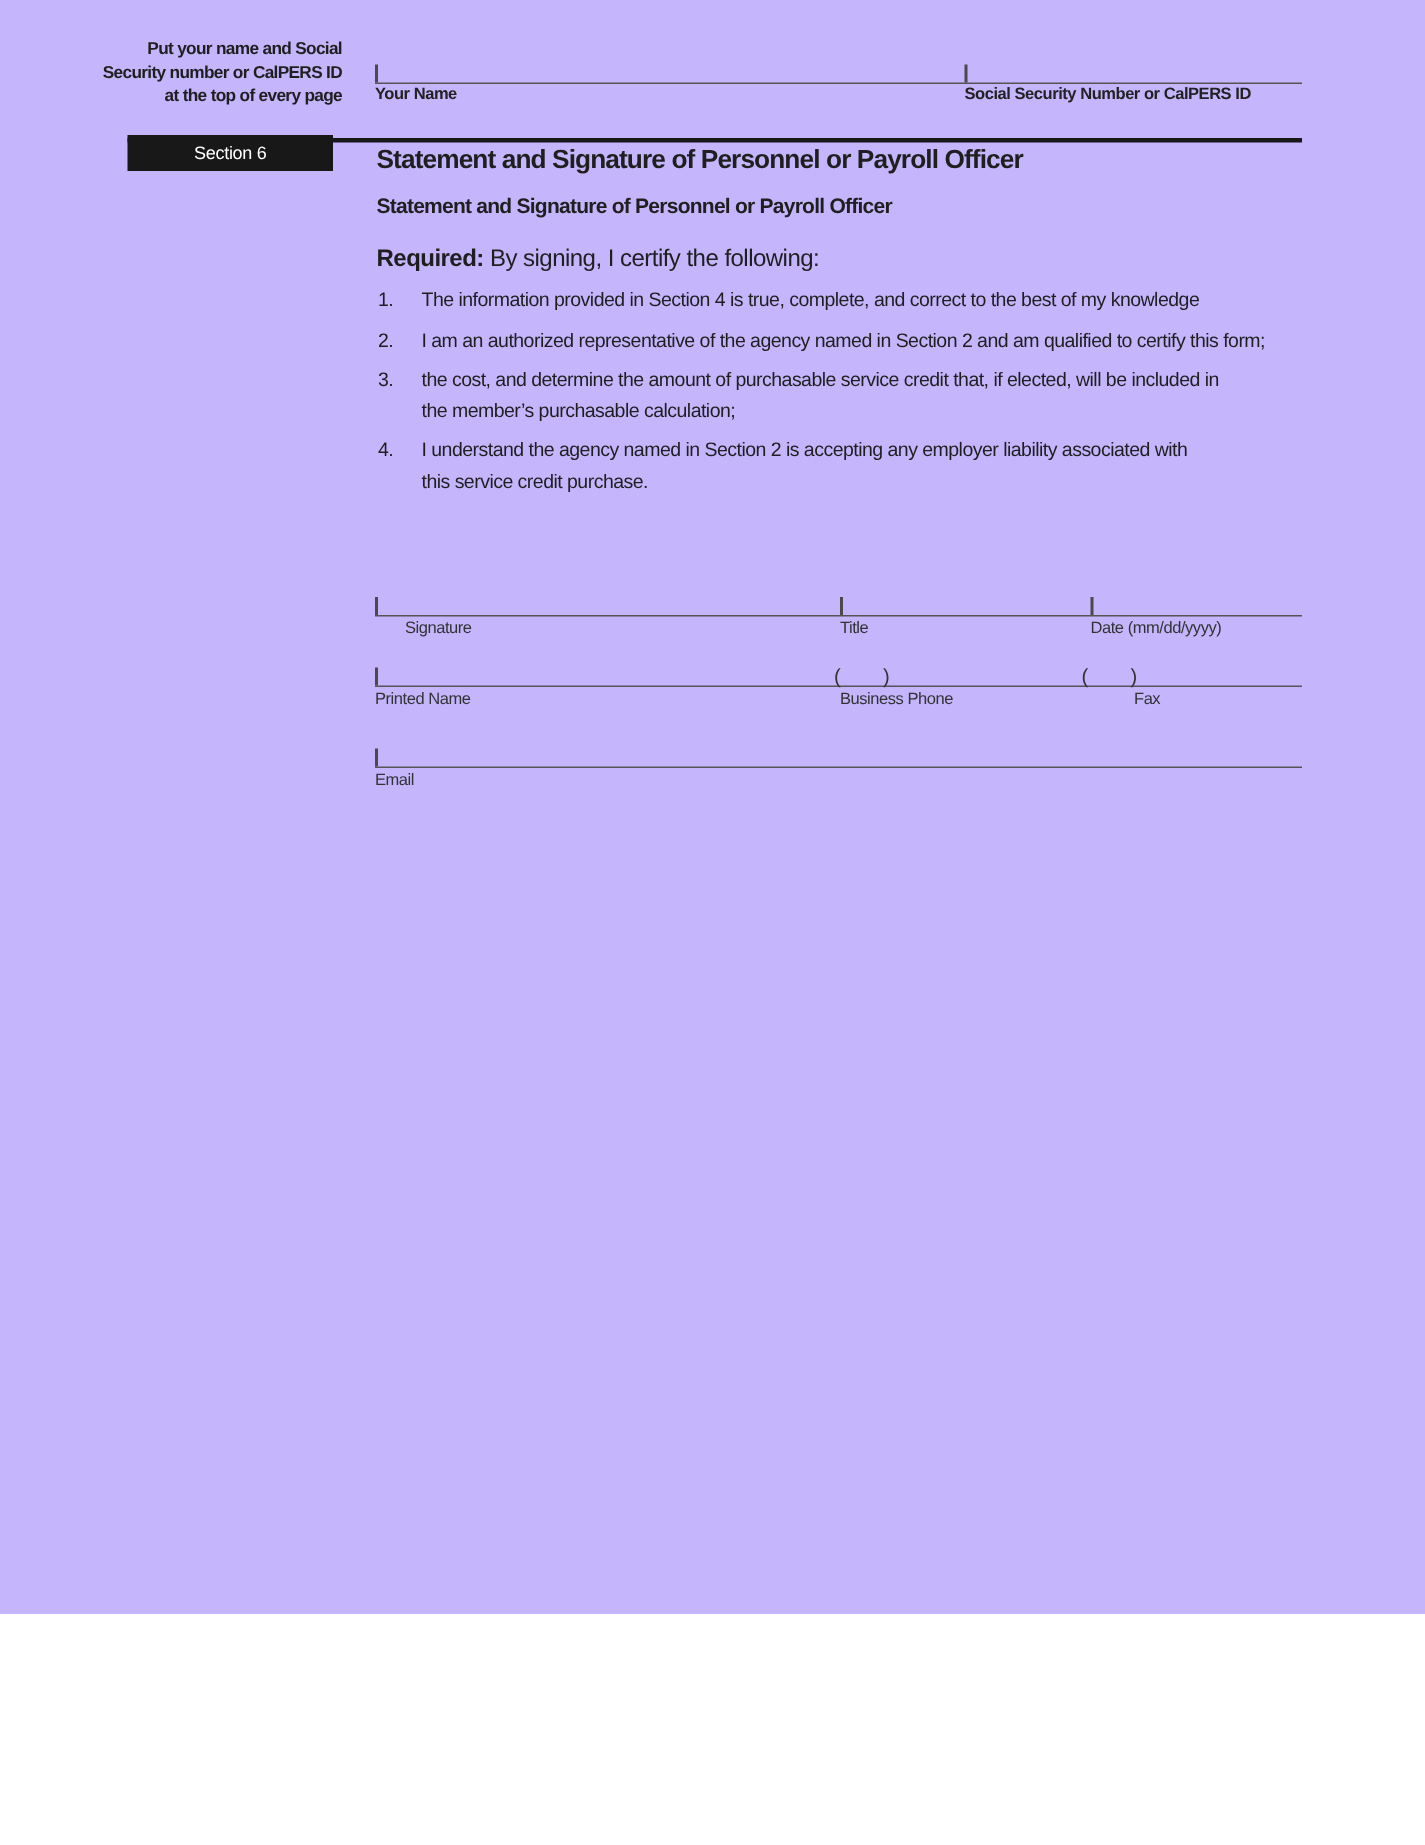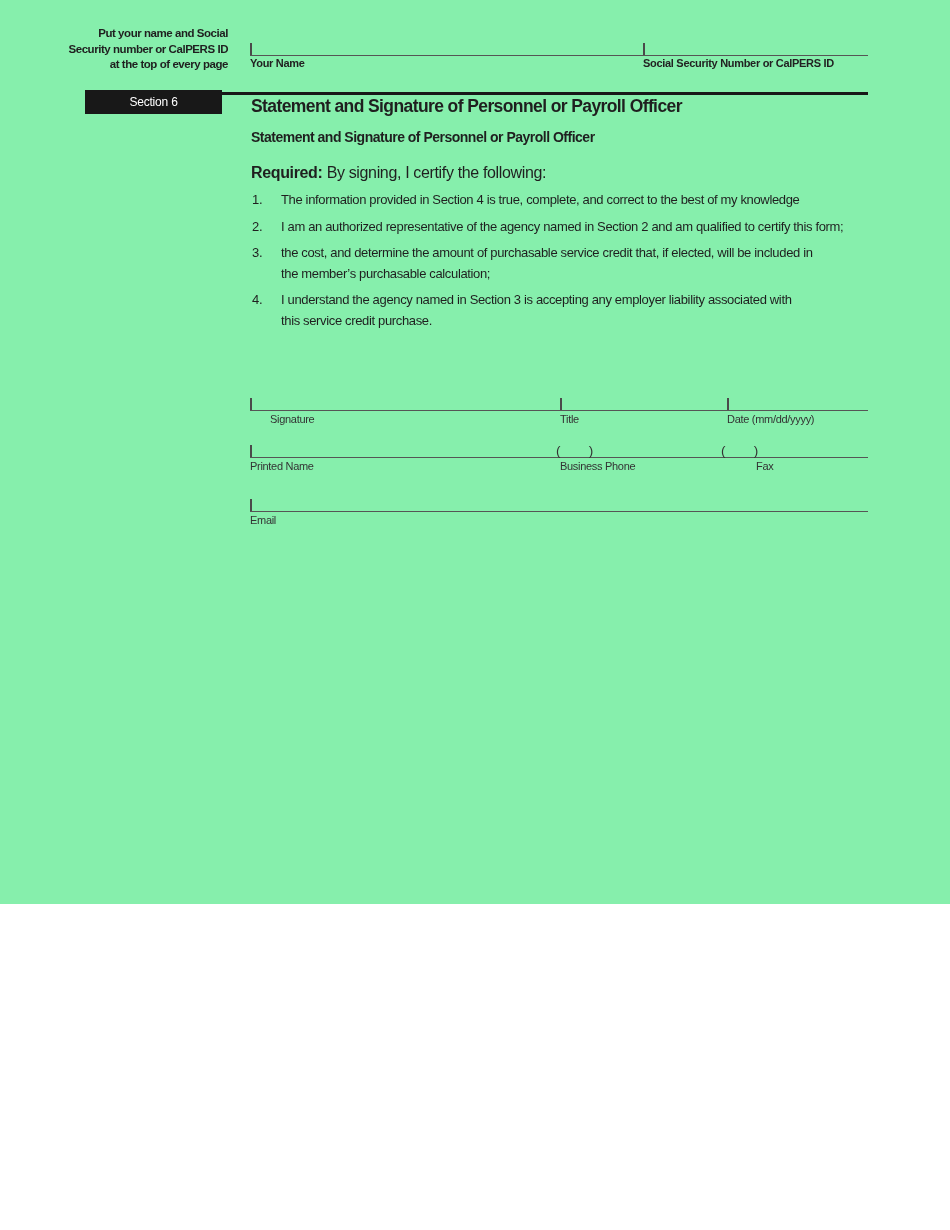--- a/index.html
+++ b/index.html
@@ -1,20 +1,20 @@
 <!DOCTYPE html>
 <html><head>
 <meta charset="utf-8">
 <style>
   html, body { margin: 0; padding: 0; background: #ffffff; }
   .page {
     position: relative;
     width: 950px;
-    height: 904px;
-    background: #86efac;
+    height: 1076px;
+    background: #c4b5fd;
     font-family: "Liberation Sans", sans-serif;
     color: #1f1f1f;
     letter-spacing: -0.2px;
     overflow: hidden;
   }
   .b { font-weight: bold; }
 
   
   .top-note {
     position: absolute;
@@ -212,21 +212,21 @@
     <div class="cert-item">
       <div class="cert-num">3.</div>
       <div class="cert-lines">
         <div>the cost, and determine the amount of purchasable service credit that, if elected, will be included in</div>
         <div>the member’s purchasable calculation;</div>
       </div>
     </div>
     <div class="cert-item">
       <div class="cert-num">4.</div>
       <div class="cert-lines">
-        <div>I understand the agency named in Section 3 is accepting any employer liability associated with</div>
+        <div>I understand the agency named in Section 2 is accepting any employer liability associated with</div>
         <div>this service credit purchase.</div>
       </div>
     </div>
   </div>
 
   <div class="hline" style="top:398px;">
     <i class="tick" style="left:0;"></i>
     <i class="tick" style="left:310px;"></i>
     <i class="tick" style="left:477px;"></i>
   </div>

